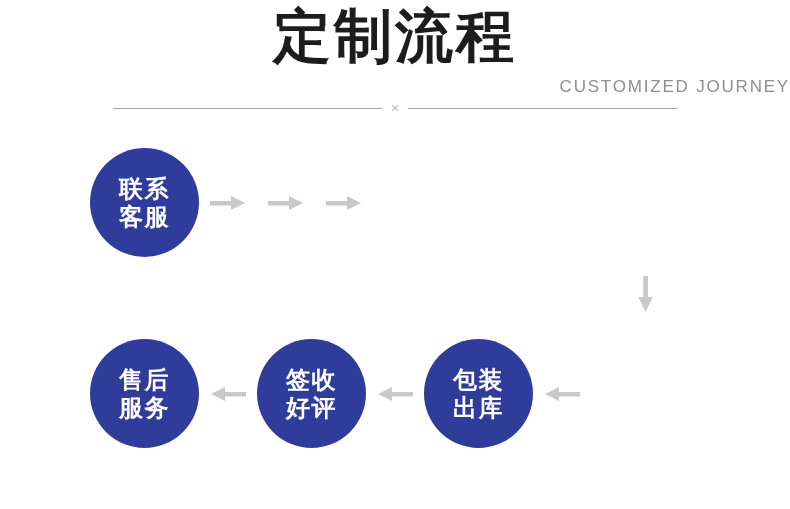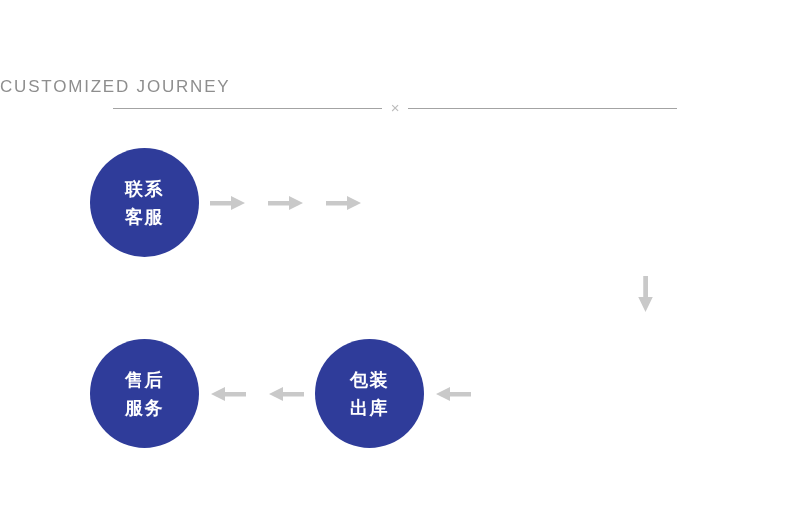--- a/index.html
+++ b/index.html
@@ -21,21 +21,21 @@
     font-weight: 900;
     color: #1c1c1c;
     line-height: 72px;
     letter-spacing: 3px;
   }
   .subtitle {
     position: absolute;
     top: 77px;
     left: 0;
     width: 100%;
-    text-align: left;
+    text-align: right;
     font-size: 17px;
     color: #8e8e8e;
     letter-spacing: 1.8px;
     line-height: 19px;
   }
   .divider {
     position: absolute;
     top: 101px;
     left: 113px;
     width: 564px;
@@ -68,21 +68,21 @@
     border-radius: 50%;
     background: #2f3c9a;
     color: #ffffff;
     display: flex;
     flex-direction: column;
     justify-content: center;
     align-items: center;
     flex: 0 0 auto;
   }
   .cline {
-    font-size: 18px;
+    font-size: 24px;
     font-weight: bold;
     line-height: 28px;
     letter-spacing: 1.5px;
     text-align: right;
   }
   .gap {
     width: 58px;
     display: flex;
     justify-content: center;
     align-items: center;
@@ -96,20 +96,21 @@
     width: 19px;
     height: 37px;
   }
   .arrow-fill { fill: #c9c9c9; }
 </style>
 </head>
 <body>
 
 <div class="page">
 
+  <div class="title">定制流程</div>
   <div class="subtitle">CUSTOMIZED JOURNEY</div>
 
   <div class="divider">
     <div class="line"></div>
     <div class="mark">×</div>
     <div class="line"></div>
   </div>
 
   <div class="row row-1">
     <div class="circle">
@@ -140,20 +141,24 @@
   <div class="row row-2">
     <div class="circle">
       <div class="cline">售后</div>
       <div class="cline">服务</div>
     </div>
     <div class="gap">
       <svg class="arrow-h" viewBox="0 0 36 18">
         <polygon class="arrow-fill" points="36,7 15,7 15,2 1,9 15,16 15,11.5 36,11.5"></polygon>
       </svg>
     </div>
+    <div class="circle">
+      <div class="cline">签收</div>
+      <div class="cline">好评</div>
+    </div>
     <div class="gap">
       <svg class="arrow-h" viewBox="0 0 36 18">
         <polygon class="arrow-fill" points="36,7 15,7 15,2 1,9 15,16 15,11.5 36,11.5"></polygon>
       </svg>
     </div>
     <div class="circle">
       <div class="cline">包装</div>
       <div class="cline">出库</div>
     </div>
     <div class="gap">

